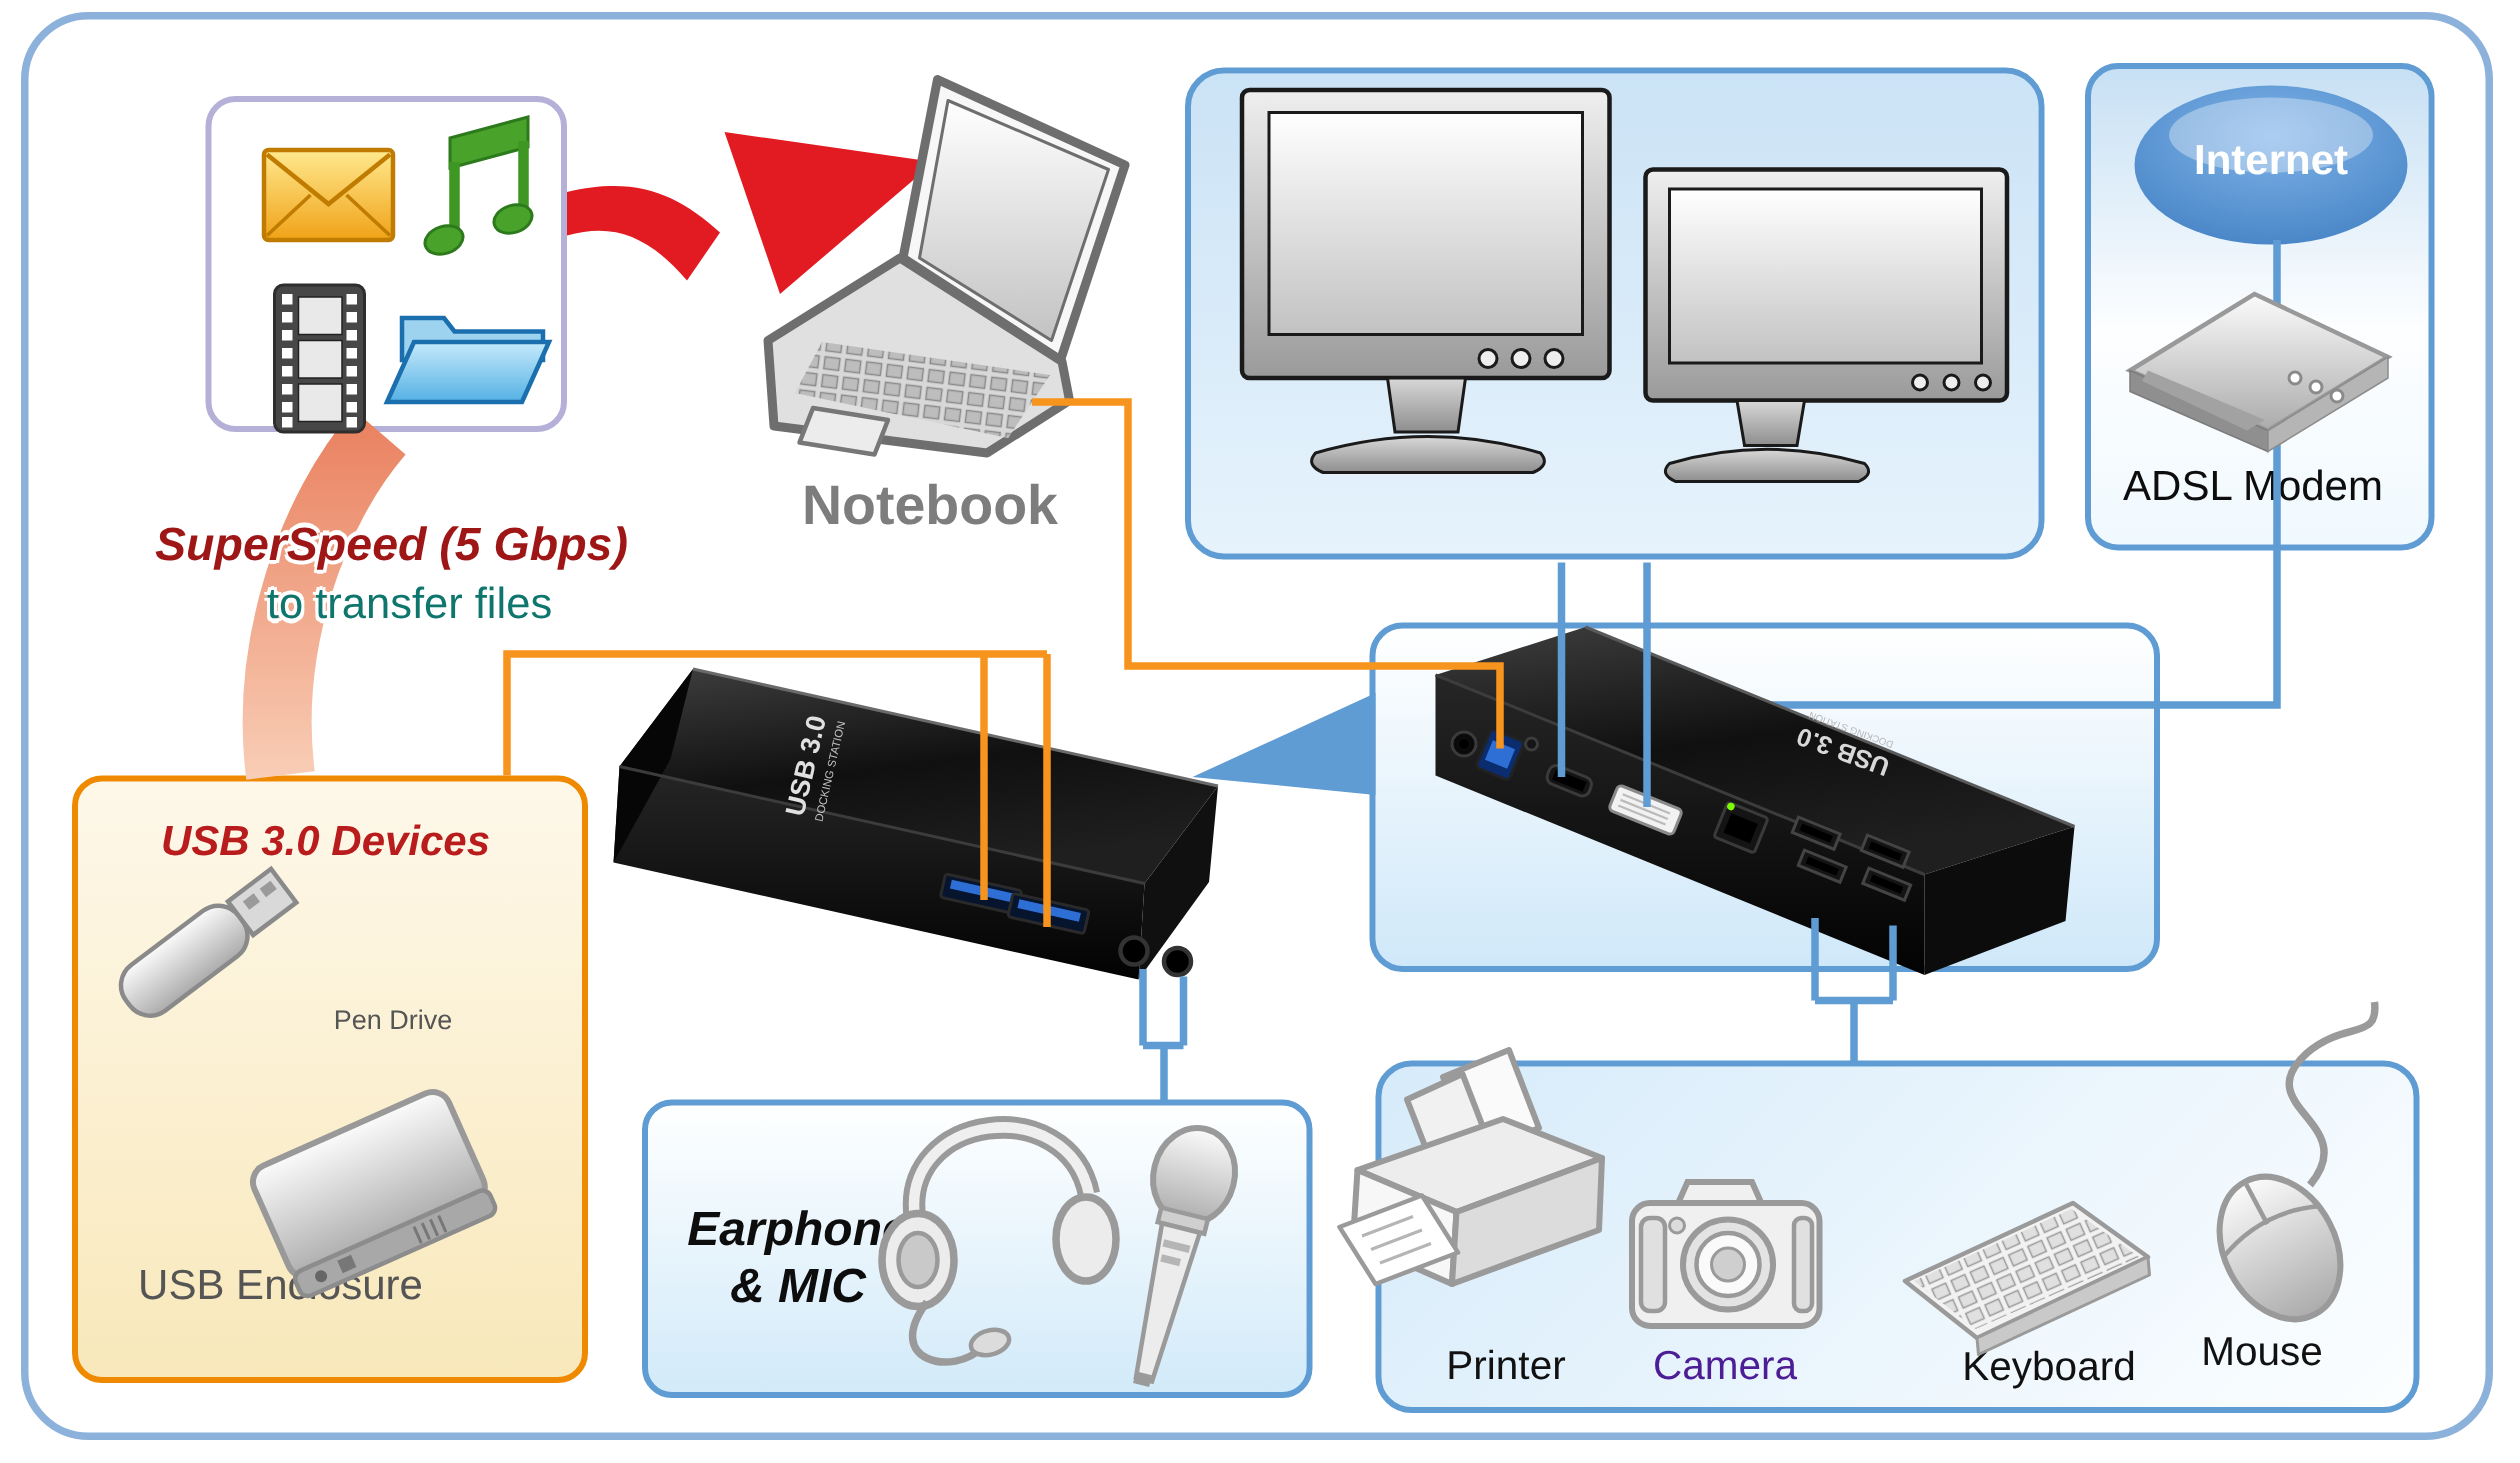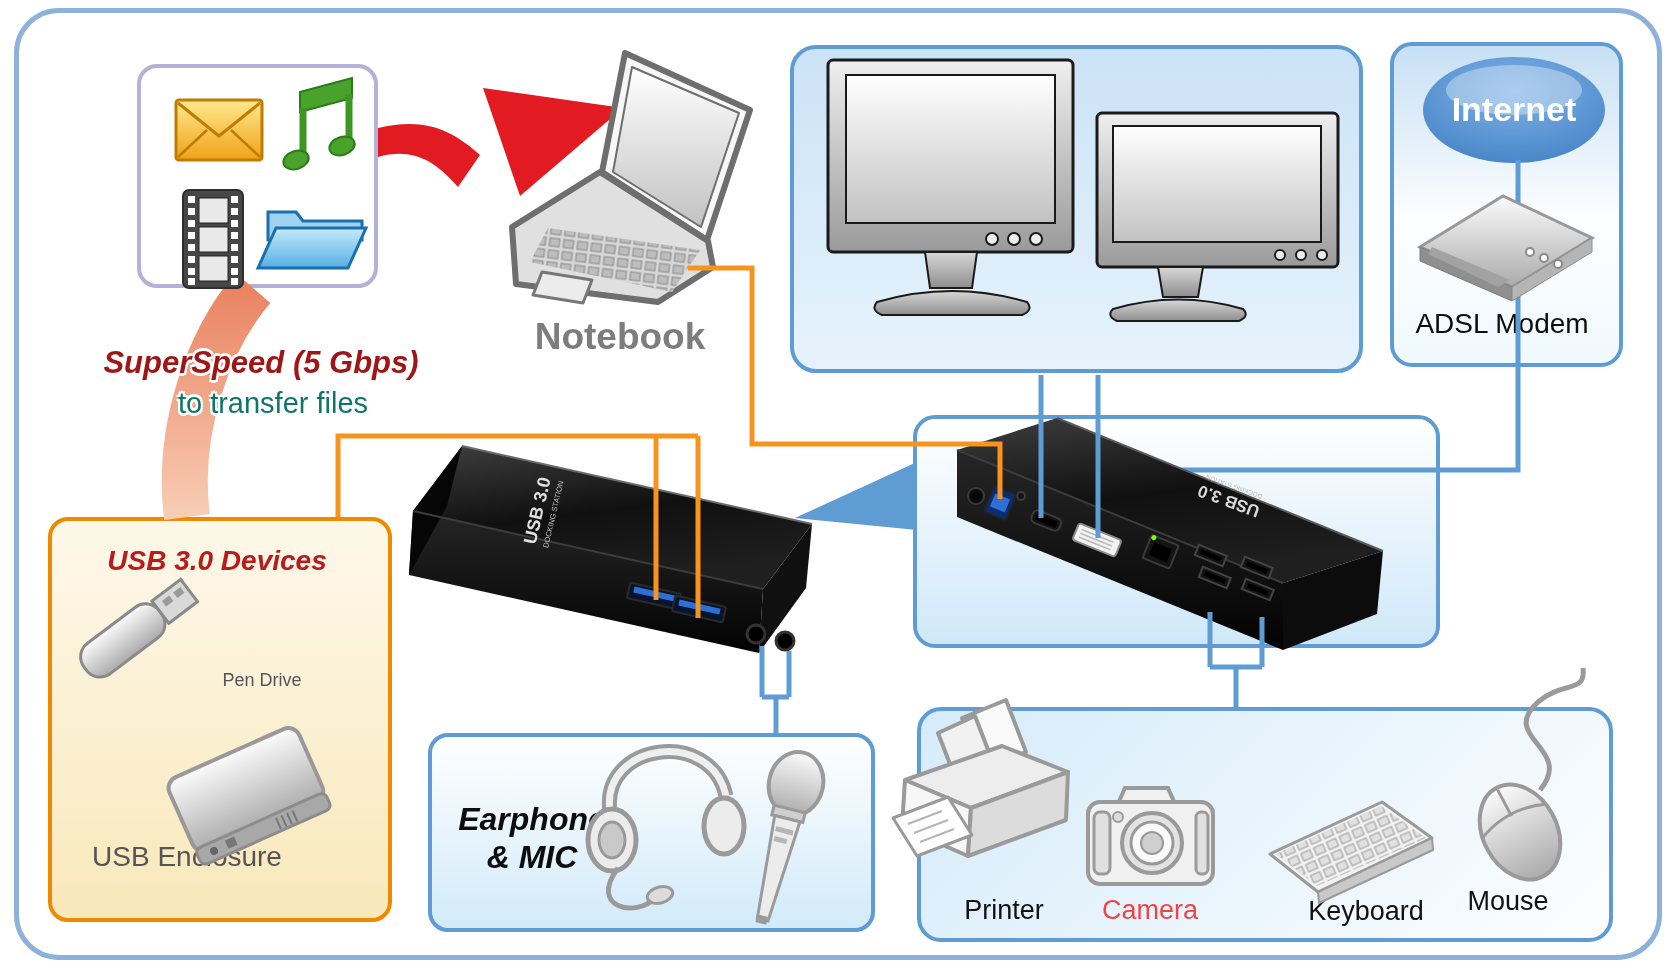--- a/index.html
+++ b/index.html
@@ -21,30 +21,30 @@
   #usb2-box{left:917px;top:707px;width:696px;height:235px;border:4px solid #5E9CD3;border-radius:24px;
             background:linear-gradient(135deg,#D6EBFA,#FCFEFF);z-index:1;}
   .svg-layer{position:absolute;left:0;top:0;z-index:2;pointer-events:none;}
   .svg-top{z-index:4;}
   .lbl{position:absolute;z-index:3;transform:translateX(-50%);white-space:nowrap;line-height:1.05;}
   .halo{text-shadow:-2px -2px 0 #fff,2px -2px 0 #fff,-2px 2px 0 #fff,2px 2px 0 #fff,0 3px 0 #fff,0 -3px 0 #fff;}
   #lbl-superspeed1{left:245px;top:347px;font-size:31px;font-weight:bold;font-style:italic;color:#9E1616;margin-left:16px;}
   #lbl-superspeed2{left:246px;top:388px;font-size:29px;color:#0f766e;margin-left:27px;}
   #lbl-notebook{left:620px;top:318px;font-size:37px;font-weight:bold;color:#7d7d7d;}
   #lbl-monitors{left:1073px;top:320px;font-size:34px;font-weight:bold;font-style:italic;color:#0d0d0d;}
-  #lbl-internet{left:1514px;top:92px;font-size:34px;font-weight:bold;color:#ffffff;}
+  #lbl-internet{left:1514px;top:92px;font-size:28px;font-weight:bold;color:#ffffff;}
   #lbl-adsl{left:1502px;top:309px;font-size:28px;color:#0d0d0d;}
   #lbl-usb3{left:217px;top:546px;font-size:28px;font-weight:bold;font-style:italic;color:#b91c1c;}
   #lbl-pendrive{left:262px;top:671px;font-size:18px;color:#555555;}
   #lbl-enclosure{left:187px;top:842px;font-size:28px;color:#555555;}
   #lbl-earphone1{left:532px;top:803px;font-size:32px;font-weight:bold;font-style:italic;color:#0d0d0d;}
   #lbl-earphone2{left:532px;top:841px;font-size:32px;font-weight:bold;font-style:italic;color:#0d0d0d;}
   #lbl-usb2{left:1246px;top:726px;font-size:32px;font-weight:bold;font-style:italic;color:#0d0d0d;}
   #lbl-printer{left:1004px;top:896px;font-size:27px;color:#111;}
-  #lbl-camera{left:1150px;top:896px;font-size:27px;color:#ef4444;}
+  #lbl-camera{left:1150px;top:896px;font-size:27px;color:#4c1d95;}
   #lbl-keyboard{left:1366px;top:897px;font-size:27px;color:#111;}
   #lbl-mouse{left:1508px;top:887px;font-size:27px;color:#111;}
   svg text{font-family:"Liberation Sans",sans-serif;}
 </style>
 </head>
 <body>
 
 <div id="stage">
 
   <div class="box" id="outer-frame"></div>

